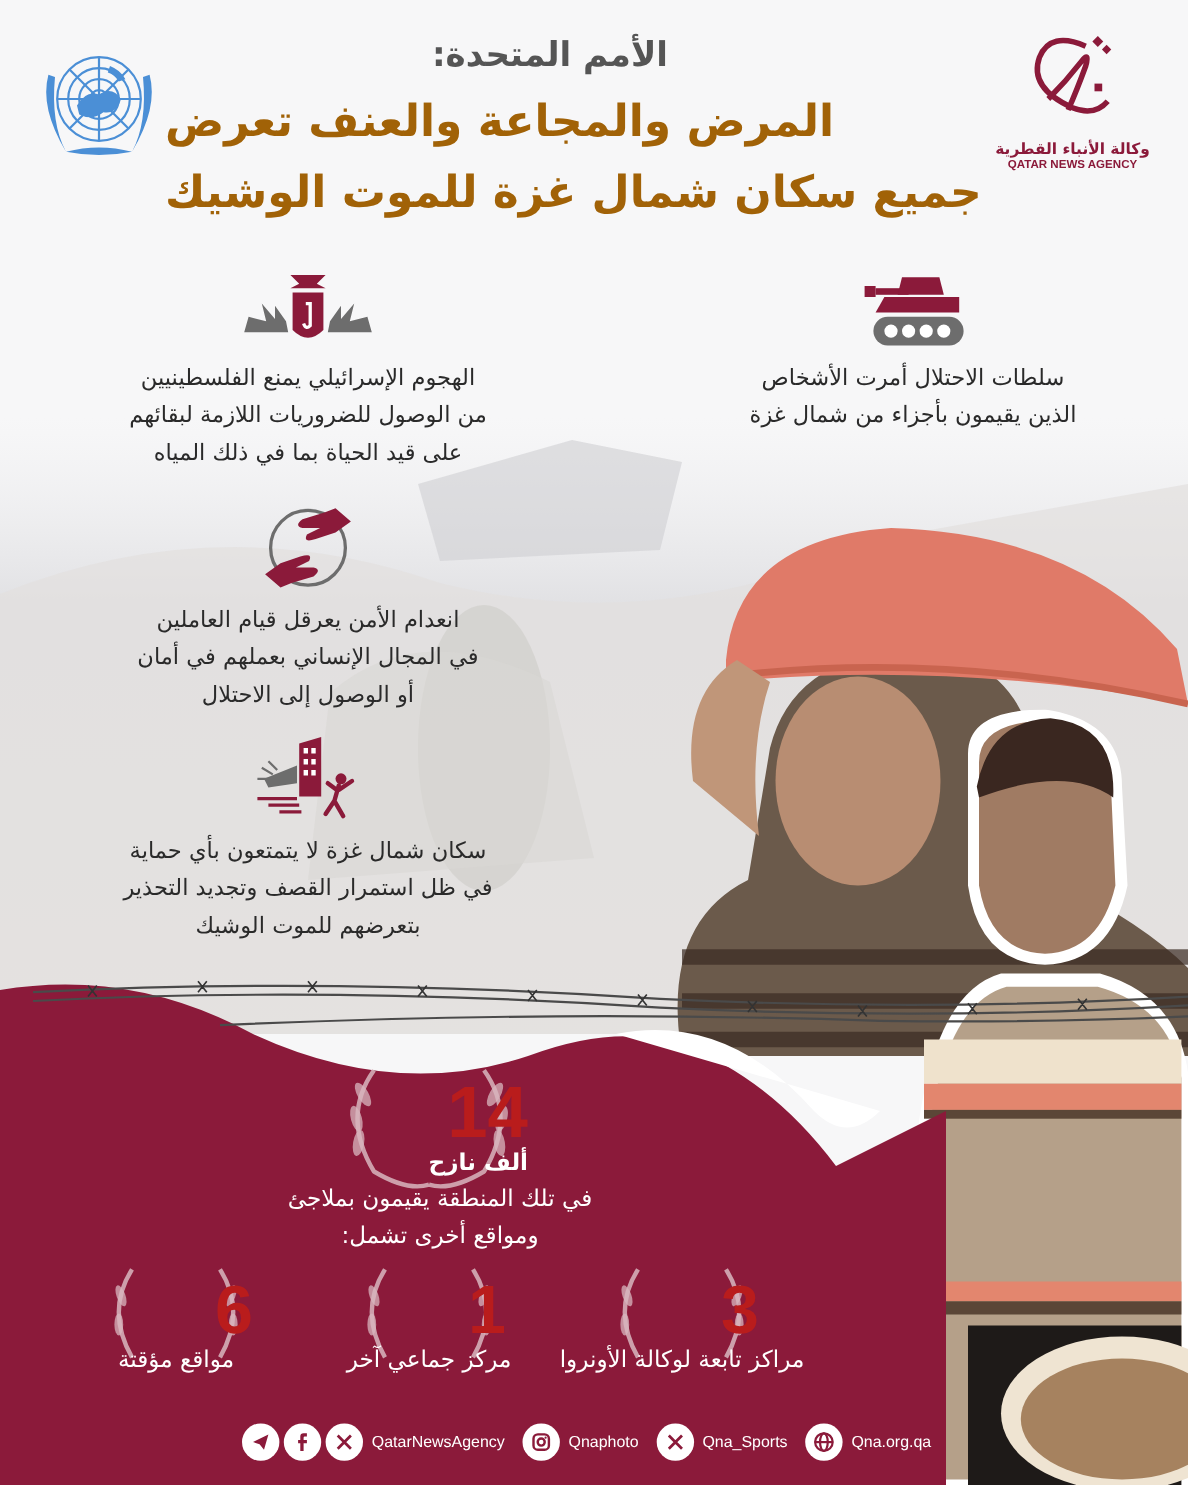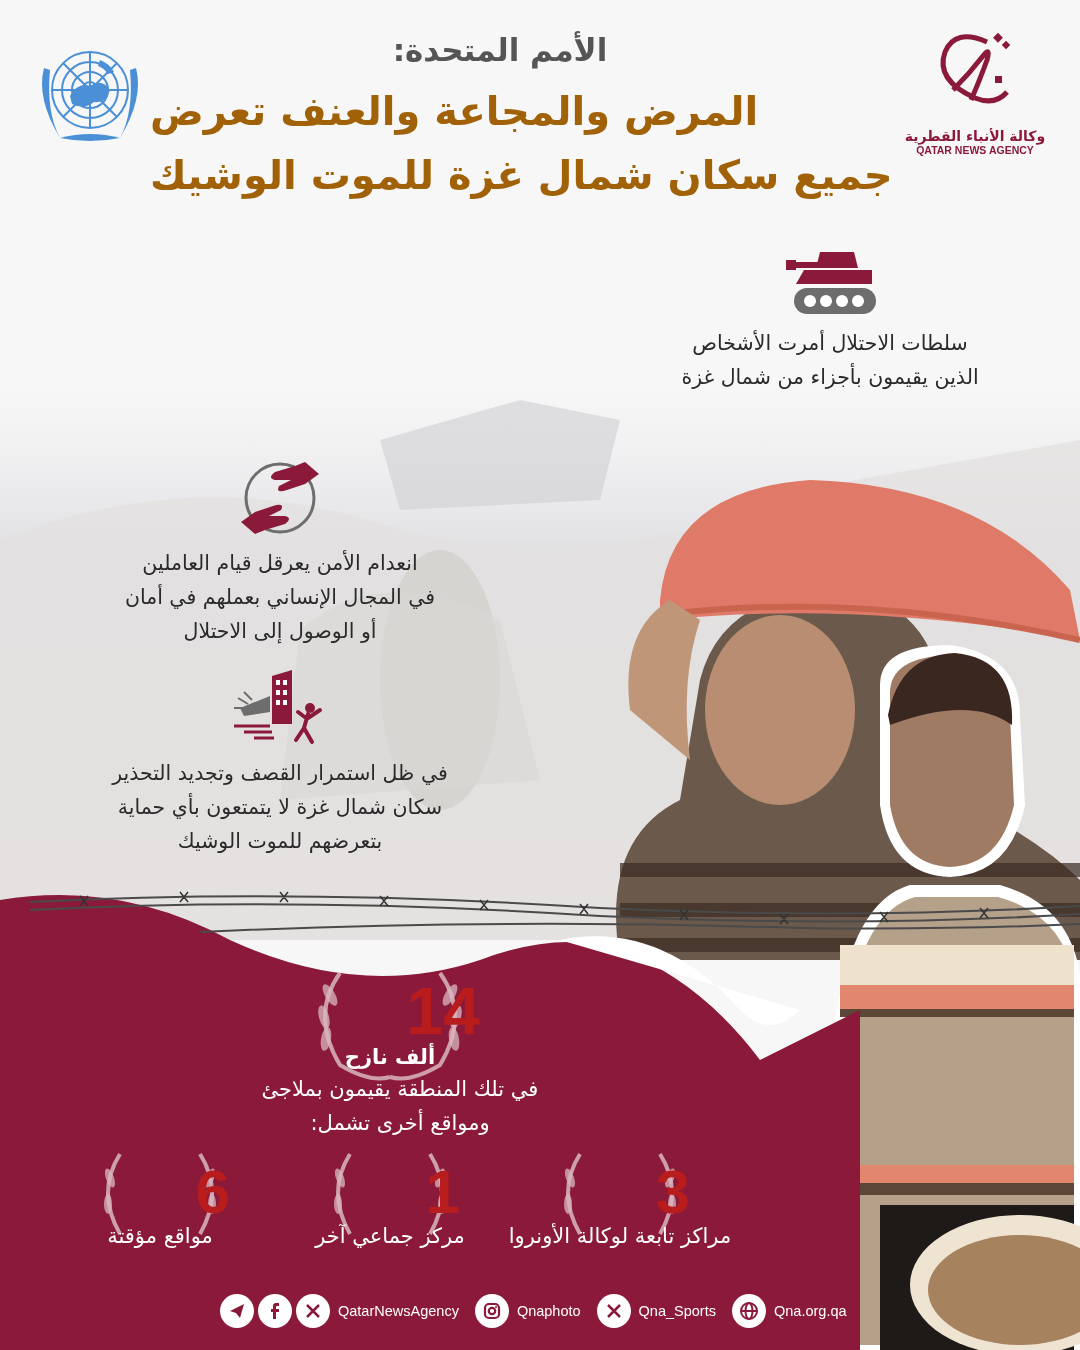--- a/index.html
+++ b/index.html
@@ -47,21 +47,21 @@
   
   .kid1 { position: absolute; left: 560px; top: 480px; width: 520px; height: 480px; }
   .kid2 { position: absolute; left: 820px; top: 645px; width: 260px; height: 705px; }
 
   
   .stat-main { position: absolute; left: 300px; top: 965px; width: 180px; height: 120px; text-align: center; }
   .laurel { position: absolute; left: 0; top: 0; }
   .big-num { position: absolute; left: 0; width: 100%; text-align: right; color: #b91c1c;
     font-family: "Liberation Sans", sans-serif; font-weight: bold; }
   .stat-main .big-num { top: 8px; font-size: 66px; }
-  .stat-main .unit { position: absolute; top: 80px; left: 0; width: 100%; text-align: center; color: #fff; font-weight: bold; font-size: 21px; }
+  .stat-main .unit { position: absolute; top: 80px; left: 0; width: 100%; text-align: right; color: #fff; font-weight: bold; font-size: 21px; }
   .stat-desc { position: absolute; left: 200px; top: 1072px; width: 400px; text-align: center; color: #fff; font-size: 21px; line-height: 34px; }
 
   .stat-small { position: absolute; top: 1148px; height: 115px; text-align: center; }
   .stat-small .big-num { top: 8px; font-size: 62px; }
   .stat-small .lbl { position: absolute; top: 76px; left: -60px; width: calc(100% + 120px); text-align: center; color: #fff; font-size: 21px; white-space: nowrap; }
   .s-6 { left: 90px; width: 140px; }
   .s-1 { left: 320px; width: 140px; }
   .s-3 { left: 550px; width: 140px; }
 
   
@@ -181,20 +181,36 @@
       <circle cx="46" cy="53" r="6" fill="#fff"></circle>
       <circle cx="62" cy="53" r="6" fill="#fff"></circle>
       <circle cx="78" cy="53" r="6" fill="#fff"></circle>
     </svg>
     <div class="txt">
       <div>سلطات الاحتلال أمرت الأشخاص</div>
       <div>الذين يقيمون بأجزاء من شمال غزة</div>
     </div>
   </div>
 
+  <div class="point p2">
+    <svg class="icon" width="120" height="70" viewBox="0 0 120 70">
+      <path d="M44 2 L76 2 L68 10 L76 14 L44 14 L52 10 Z" fill="#8b1a3a"></path>
+      <path d="M46 18 L74 18 L74 52 Q60 66 46 52 Z" fill="#8b1a3a"></path>
+      <path d="M58 28 L62 28 L62 48 Q58 52 56 46" fill="none" stroke="#fff" stroke-width="3"></path>
+      <g fill="#6d6d6d">
+        <path d="M2 54 L42 54 L40 44 L30 30 L30 42 L18 28 L22 44 L6 40 Z"></path>
+        <path d="M118 54 L78 54 L80 44 L90 30 L90 42 L102 28 L98 44 L114 40 Z"></path>
+      </g>
+    </svg>
+    <div class="txt">
+      <div>الهجوم الإسرائيلي يمنع الفلسطينيين</div>
+      <div>من الوصول للضروريات اللازمة لبقائهم</div>
+      <div>على قيد الحياة بما في ذلك المياه</div>
+    </div>
+  </div>
 
   <div class="point p3">
     <svg class="icon" width="90" height="80" viewBox="0 0 90 80">
       <circle cx="45" cy="40" r="34" fill="none" stroke="#6d6d6d" stroke-width="3"></circle>
       <path d="M70 4 L84 16 L70 26 L52 32 Q40 36 44 28 L56 22 L40 22 Q32 20 40 14 L60 8 Z" fill="#8b1a3a"></path>
       <path d="M20 76 L6 64 L20 54 L38 48 Q50 44 46 52 L34 58 L50 58 Q58 60 50 66 L30 72 Z" fill="#8b1a3a"></path>
     </svg>
     <div class="txt">
       <div>انعدام الأمن يعرقل قيام العاملين</div>
       <div>في المجال الإنساني بعملهم في أمان</div>
@@ -217,22 +233,22 @@
       <path d="M8 30 L18 36 M14 24 L22 32 M4 40 L16 40" stroke="#6d6d6d" stroke-width="2"></path>
       <g stroke="#8b1a3a" stroke-width="3" fill="none">
         <line x1="4" y1="58" x2="40" y2="58"></line>
         <line x1="14" y1="64" x2="42" y2="64"></line>
         <line x1="24" y1="70" x2="44" y2="70"></line>
       </g>
       <circle cx="80" cy="40" r="5" fill="#8b1a3a"></circle>
       <path d="M78 46 L74 60 L66 72 M74 60 L82 74 M76 50 L68 44 M78 50 L90 42" stroke="#8b1a3a" stroke-width="4" fill="none" stroke-linecap="round"></path>
     </svg>
     <div class="txt">
+      <div>سكان شمال غزة لا يتمتعون بأي حماية</div>
       <div>في ظل استمرار القصف وتجديد التحذير</div>
-      <div>سكان شمال غزة لا يتمتعون بأي حماية</div>
       <div>بتعرضهم للموت الوشيك</div>
     </div>
   </div>
 
   <div class="stat-main">
     <svg class="laurel" width="180" height="120" viewBox="0 0 180 120">
       <g fill="none" stroke="#d9b7bf" stroke-width="4" opacity="0.85">
         <path d="M40 8 Q10 50 40 100 Q70 118 90 112"></path>
         <path d="M140 8 Q170 50 140 100 Q110 118 90 112"></path>
       </g>

